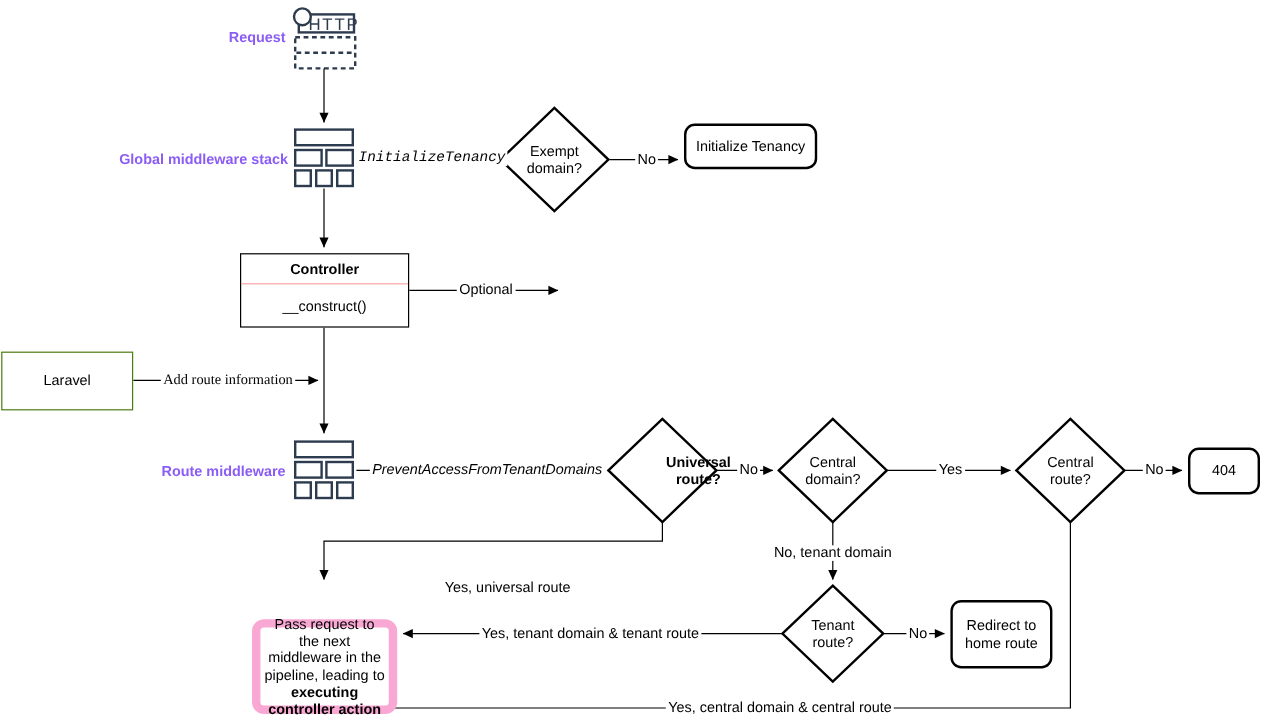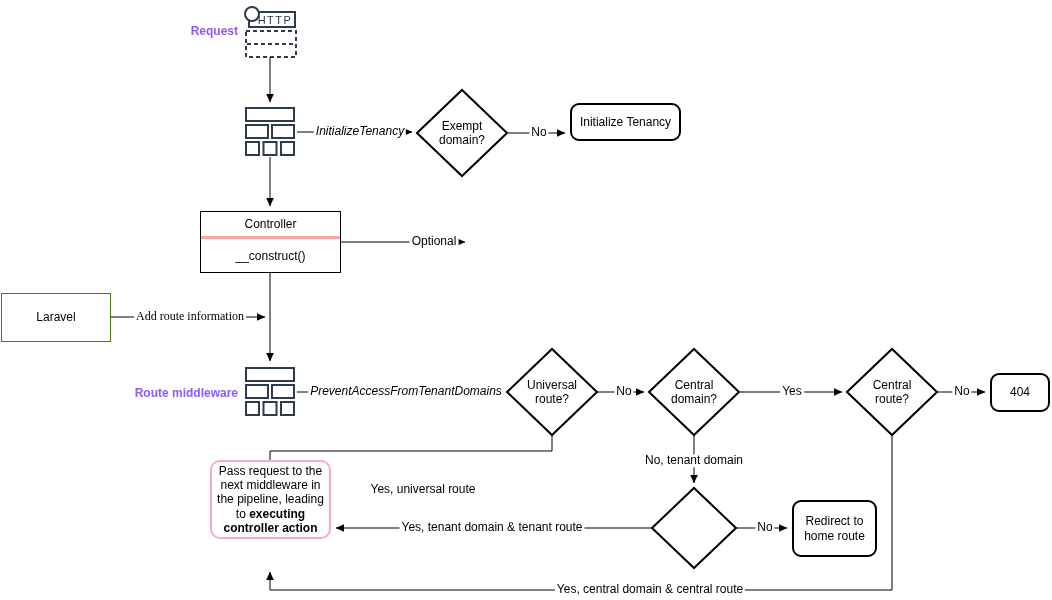--- a/index.html
+++ b/index.html
@@ -10,39 +10,39 @@
   }
   svg.wires { position:absolute; left:0; top:0; }
   .node {
     position:absolute; display:flex; align-items:center; justify-content:center;
     text-align:center; box-sizing:border-box; background:#fff; line-height:1.18;
   }
   .rounded { border:2px solid #000; border-radius:9px; }
   .plain   { border:1px solid #4d7c0f; }
   .controller { position:absolute; left:200px; top:211px; width:141px; height:62px;
     border:1px solid #000; background:#fff; box-sizing:border-box; display:flex; flex-direction:column; }
-  .controller-header { height:24px; border-bottom:3px solid #fca5a5; display:flex;
-    align-items:center; justify-content:center; font-weight:normal; }
+  .controller-header { height:24px; border-bottom:1px solid #fca5a5; display:flex;
+    align-items:center; justify-content:center; font-weight:bold; }
   .controller-body { flex:1; display:flex; align-items:center; justify-content:center; }
   .diamond-label {
     position:absolute; display:flex; align-items:center; justify-content:center;
     text-align:center; line-height:1.2; padding:0 13px; box-sizing:border-box;
   }
   .side-label { position:absolute; font-weight:bold; color:#8b5cf6; text-align:right; line-height:14px; }
   .edge-label {
     position:absolute; background:#fff; padding:0 2px; white-space:nowrap;
     transform:translate(-50%,-50%); line-height:1.1; color:#000;
   }
   .italic { font-style:italic; }
   .http-label {
     position:absolute; left:257px; top:14px; width:36px; text-align:center;
-    font-size:11px; letter-spacing:1.5px; color:#2D3B4F; line-height:12px;
+    font-size:14px; letter-spacing:1.5px; color:#2D3B4F; line-height:12px;
   }
-  .pass-box { position:absolute; left:210px; top:460px; width:121px; height:79px;
-    border:2px solid #f9a8d4; border-radius:10px; background:#fff; box-sizing:border-box;
+  .pass-box { position:absolute; left:210px; top:516px; width:121px; height:79px;
+    border:7px solid #f9a8d4; border-radius:10px; background:#fff; box-sizing:border-box;
     display:flex; align-items:center; justify-content:center; text-align:center;
     line-height:1.18; padding:12px 3px; }
 </style>
 </head>
 <body>
 
 <div class="canvas">
 
   <svg class="wires" width="1052" height="600" viewBox="0 0 1052 600">
     <defs>
@@ -93,26 +93,28 @@
       <polygon points="507,392 552,349 597,392 552,435"></polygon>
       <polygon points="649,392 694,349 739,392 694,435"></polygon>
       <polygon points="847,392 892,349 937,392 892,435"></polygon>
       <polygon points="652,528 694,488 736,528 694,568"></polygon>
     </g>
   </svg>
 
   <div class="http-label">HTTP</div>
 
   <div class="side-label" style="left:120px; top:24px; width:118px;">Request</div>
+  <div class="side-label" style="left:40px; top:126px; width:200px;">Global middleware stack</div>
   <div class="side-label" style="left:80px; top:386px; width:158px;">Route middleware</div>
 
   <div class="diamond-label" style="left:417px; top:90px; width:90px; height:86px;">Exempt domain?</div>
-  <div class="diamond-label" style="left:507px; top:349px; width:90px; height:86px;">Universal route?</div>
+  <div class="diamond-label" style="left:537px; top:349px; width:90px; height:86px;font-weight:bold;">Universal route?</div>
   <div class="diamond-label" style="left:649px; top:349px; width:90px; height:86px;">Central domain?</div>
   <div class="diamond-label" style="left:847px; top:349px; width:90px; height:86px;">Central route?</div>
+  <div class="diamond-label" style="left:652px; top:488px; width:84px; height:80px;">Tenant route?</div>
 
   <div class="node rounded" style="left:570px; top:103px; width:111px; height:38px;">Initialize Tenancy</div>
 
   <div class="controller">
     <div class="controller-header">Controller</div>
     <div class="controller-body">__construct()</div>
   </div>
 
 
   <div class="node plain" style="left:1px; top:293px; width:110px; height:49px;">Laravel</div>
@@ -120,23 +122,23 @@
   <div class="node rounded" style="left:990px; top:373px; width:60px; height:39px;">404</div>
 
   <div class="node rounded" style="left:792px; top:500px; width:85px; height:57px; padding:0 6px;">Redirect to home route</div>
 
   <div class="pass-box">
     <div>
       <span>Pass request to the next middleware in the pipeline, leading to </span><b>executing controller action</b>
     </div>
   </div>
 
-  <div class="edge-label italic" style="left:360px; top:132px;">InitializeTenancy</div>
+  <div class="edge-label italic" style="left:360px; top:132px;font-family:Liberation Mono, monospace;">InitializeTenancy</div>
   <div class="edge-label" style="left:539px; top:133px;">No</div>
-  <div class="edge-label" style="left:405px; top:242px;margin-left:29px;">Optional</div>
+  <div class="edge-label" style="left:405px; top:242px;">Optional</div>
   <div class="edge-label" style="left:190px; top:317px;font-family:Liberation Serif, serif;">Add route information</div>
   <div class="edge-label italic" style="left:406px; top:392px;">PreventAccessFromTenantDomains</div>
   <div class="edge-label" style="left:624px; top:392px;">No</div>
   <div class="edge-label" style="left:792px; top:392px;">Yes</div>
   <div class="edge-label" style="left:962px; top:392px;">No</div>
   <div class="edge-label" style="left:423px; top:451px;margin-top:39px;">Yes, universal route</div>
   <div class="edge-label" style="left:694px; top:461px;">No, tenant domain</div>
   <div class="edge-label" style="left:765px; top:528px;">No</div>
   <div class="edge-label" style="left:492px; top:528px;">Yes, tenant domain &amp; tenant route</div>
   <div class="edge-label" style="left:650px; top:590px;">Yes, central domain &amp; central route</div>

